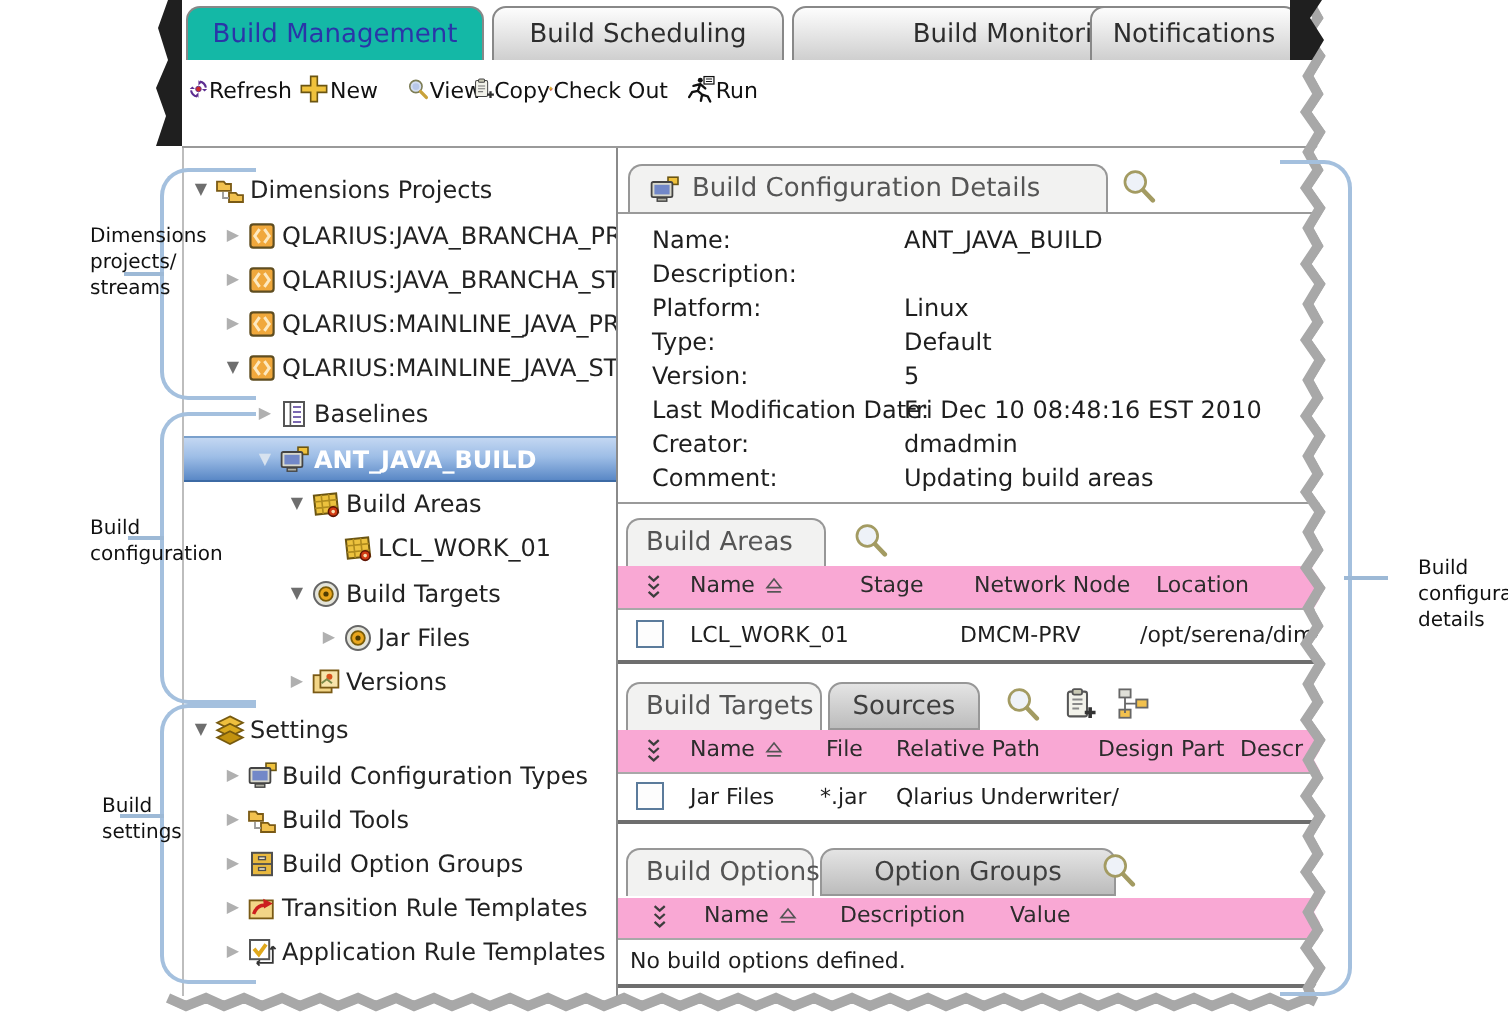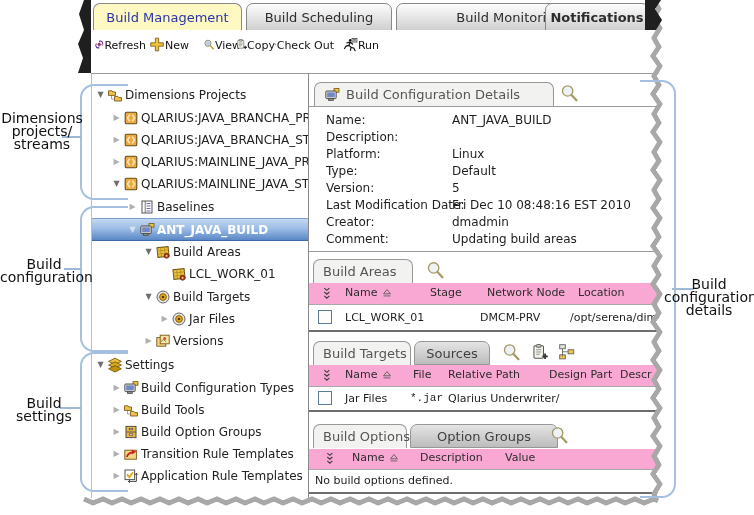--- a/index.html
+++ b/index.html
@@ -4,21 +4,21 @@
 <style>
   html,body{margin:0;padding:0;background:#fff;}
   #canvas{position:relative;width:754px;height:515px;background:#fff;overflow:hidden;
           font-family:"DejaVu Sans","Liberation Sans",sans-serif;color:#1a1a1a;}
   .abs{position:absolute;}
 
   
   .apptab{position:absolute;top:3px;height:26px;border:1px solid #888;border-bottom:1px solid #888;
           border-radius:7px 7px 0 0;background:linear-gradient(#fdfdfd,#cfcfcf);
           display:flex;align-items:center;justify-content:center;font-size:13px;color:#2d2d2d;}
-  .apptab.active{background:#fef9c3;border-bottom:none;height:27px;color:#2a35a8;}
+  .apptab.active{background:#14b8a6;border-bottom:none;height:27px;color:#2a35a8;}
 
   
   #toolbar{position:absolute;left:91px;top:30px;width:569px;height:43px;background:#fff;border-bottom:1px solid #9a9a9a;}
   .tool{position:absolute;top:3px;display:flex;flex-direction:row;align-items:center;cursor:default;}
   .tool .lbl{font-size:11px;color:#111;margin-top:1px;white-space:nowrap;}
   .ic24{width:23px;height:23px;}
 
   
   #treepanel{position:absolute;left:92px;top:74px;width:216px;height:424px;background:#fff;overflow:hidden;}
   #leftborder{position:absolute;left:91px;top:74px;width:1px;height:424px;background:#bdbdbd;}
@@ -46,21 +46,21 @@
   .frow .fv{position:absolute;left:126px;}
   .thead{position:absolute;left:0;width:351px;background:#f9a8d4;border-bottom:1px solid #a8a8a8;}
   .th{position:absolute;top:3px;font-size:11px;color:#2c2c2c;white-space:nowrap;display:flex;align-items:center;}
   .sortglyph{display:inline-block;margin-left:4px;}
   .cell{position:absolute;font-size:11px;color:#1e1e1e;white-space:nowrap;}
   .cb{position:absolute;width:12px;height:12px;background:#fdfdfd;border:1px solid #5b7b9b;}
   .iconbtn{position:absolute;width:18px;height:18px;}
   .emptymsg{position:absolute;font-size:11px;color:#1e1e1e;}
 
   
-  .callout{position:absolute;font-size:14px;line-height:13px;text-align:center;color:#111;}
+  .callout{position:absolute;font-size:10px;line-height:13px;color:#111;margin-left:45px;}
   .bracketL{position:absolute;border:2px solid #a4c0de;border-right:none;border-radius:14px 0 0 14px;}
   .bracketR{position:absolute;border:2px solid #a4c0de;border-left:none;border-radius:0 14px 14px 0;}
   .dash{position:absolute;height:2px;background:#9db9d6;}
   svg{display:block;}
 </style>
 </head>
 <body>
 
 <svg width="0" height="0" style="position:absolute">
 <defs>
@@ -187,21 +187,21 @@
 
     <div class="apptab active" style="left:93px;width:147px;">
       <span>Build Management</span>
     </div>
     <div class="apptab" style="left:246px;width:144px;">
       <span>Build Scheduling</span>
     </div>
     <div class="apptab" style="left:396px;width:143px;padding-left:41px;">
       <span>Build Monitoring</span>
     </div>
-    <div class="apptab" style="left:545px;width:102px;font-weight:bold;">
+    <div class="apptab" style="left:545px;width:102px;">
       <span>Notifications</span>
     </div>
 
     <div id="toolbar">
       <div class="tool" style="left:3px;width:52px;">
         <svg class="ic24">
             <use href="#i-refresh"></use>
           </svg>
         <span class="lbl">Refresh</span>
       </div>
@@ -505,21 +505,21 @@
             </svg>
           </span>
         <span class="th" style="left:104px;">File</span>
         <span class="th" style="left:139px;">Relative Path</span>
         <span class="th" style="left:240px;">Design Part</span>
         <span class="th" style="left:311px;">Descr</span>
       </div>
       <div class="abs" style="top:312px;left:0;width:351px;height:24px;">
         <span class="cb" style="left:9px;top:5px;"></span>
         <span class="cell" style="left:36px;top:6px;">Jar Files</span>
-        <span class="cell" style="left:101px;top:6px;font-family:Liberation Mono, monospace;">*.jar</span>
+        <span class="cell" style="left:101px;top:6px;">*.jar</span>
         <span class="cell" style="left:139px;top:6px;">Qlarius Underwriter/</span>
       </div>
       <div class="hline2" style="top:336px;"></div>
 
       <div class="ptab" style="left:4px;top:350px;width:94px;">
         <span>Build Options</span>
       </div>
       <div class="ptab inactive" style="left:101px;top:350px;width:148px;justify-content:center;">
         <span>Option Groups</span>
       </div>

